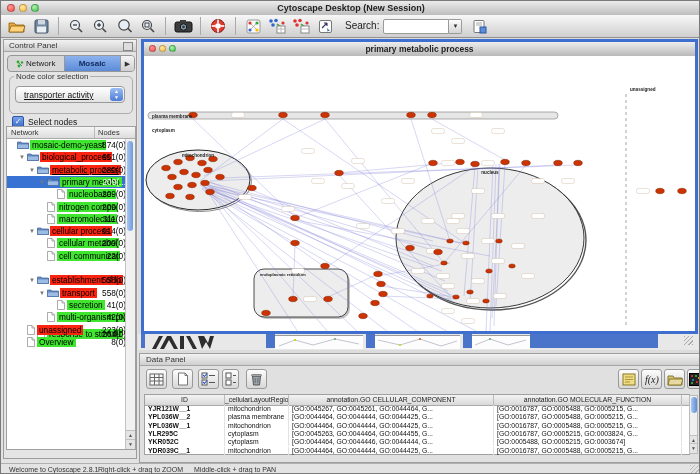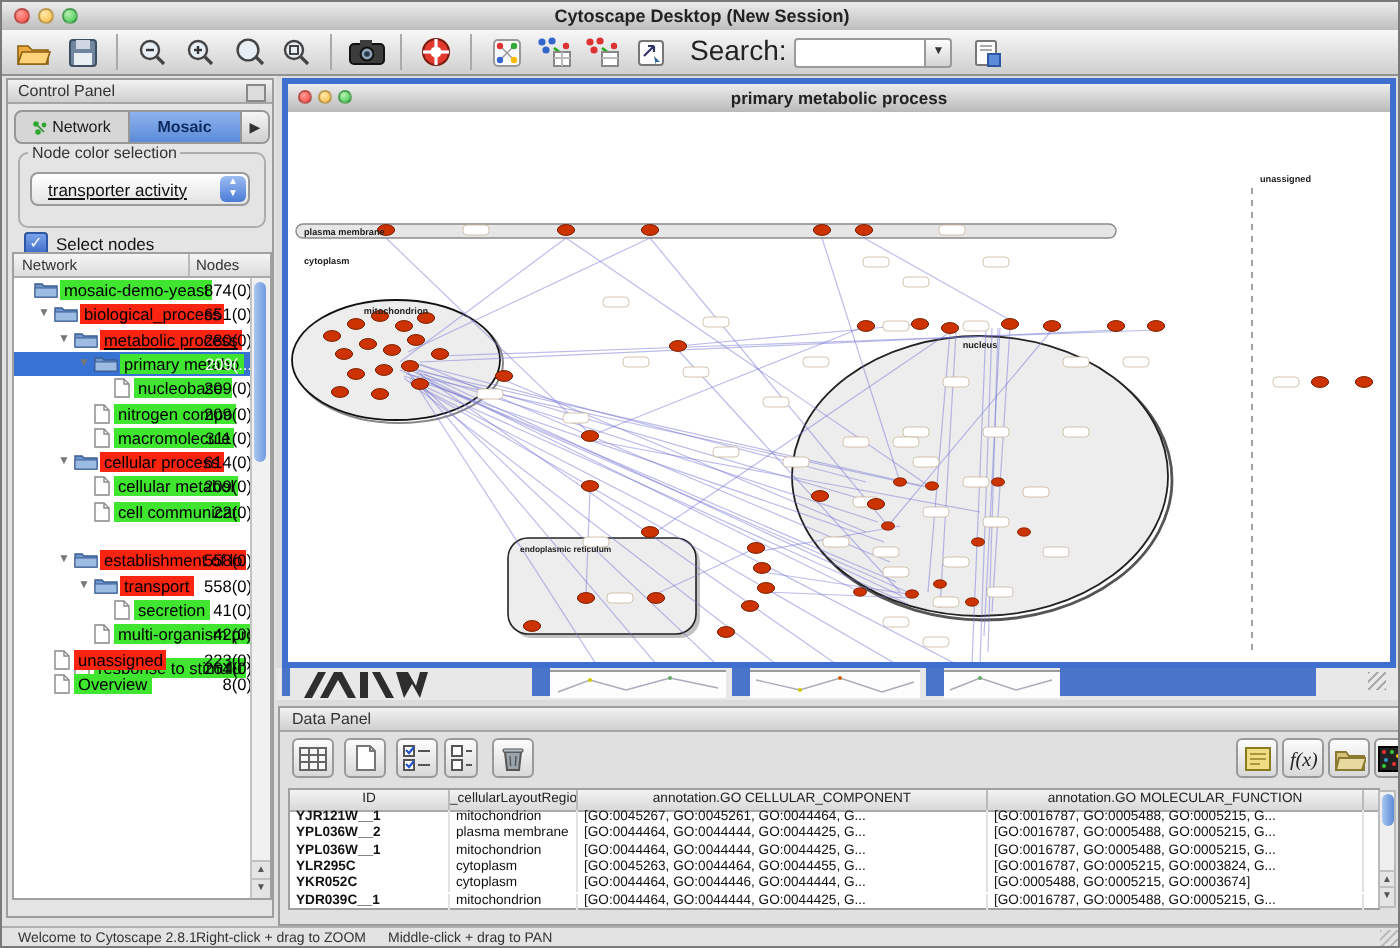--- a/index.html
+++ b/index.html
@@ -9,21 +9,21 @@
   .tl{position:absolute;top:3px;width:8px;height:8px;border-radius:50%;border:1px solid rgba(0,0,0,.25);box-sizing:border-box;}
   .tl.red{background:radial-gradient(circle at 35% 30%,#ff9d97,#fb4940);}
   .tl.yel{background:radial-gradient(circle at 35% 30%,#ffe9a8,#fdbc40);}
   .tl.grn{background:radial-gradient(circle at 35% 30%,#b8f0b0,#35c649);}
   #titlebar .tl.red{left:6px}#titlebar .tl.yel{left:18px}#titlebar .tl.grn{left:30px}
   #win-title{position:absolute;left:0;right:0;top:2px;text-align:center;font-size:9px;font-weight:bold;color:#222;}
   
   #toolbar{position:absolute;left:0;top:14px;width:700px;height:23px;background:linear-gradient(#f7f7f7,#cfcfcf);border-bottom:1px solid #919191;display:flex;align-items:center;padding:0 4px;box-sizing:border-box;}
   .tbtn{width:22px;height:20px;background:none;border:none;padding:1px;margin:0 1px;display:flex;align-items:center;justify-content:center;}
   .tsep{width:1px;height:18px;background:#aaa;margin:0 5px;}
-  #search-lab{font-size:14px;color:#222;margin:0 4px 2px 8px;}
+  #search-lab{font-size:10px;color:#222;margin:0 4px 2px 8px;}
   #search-field{width:58px;height:13px;font-size:9px;border:1px solid #9a9a9a;border-radius:2px 0 0 2px;background:#fff;padding:0 3px;}
   #search-arrow{width:13px;height:15px;border:1px solid #9a9a9a;border-left:none;border-radius:0 2px 2px 0;background:linear-gradient(#fdfdfd,#d4d4d4);font-size:6px;color:#333;padding:0;line-height:13px;}
   
   #cp{position:absolute;left:2px;top:38px;width:134px;height:420px;background:#e4e4e4;border:1px solid #9d9d9d;box-sizing:border-box;}
   #cp-head{position:absolute;left:0;top:0;width:100%;height:12px;background:linear-gradient(#f2f2f2,#cfcfcf);border-bottom:1px solid #a5a5a5;font-size:8px;color:#333;padding:1px 0 0 5px;box-sizing:border-box;}
   .float-ico{position:absolute;right:3px;top:2px;width:8px;height:7px;border:1px solid #888;background:#ddd;}
   #cp-tabs{position:absolute;left:3px;top:15px;width:126px;height:15px;display:flex;border:1px solid #979797;border-radius:4px;overflow:hidden;background:#d6d6d6;}
   .cp-tab{flex:1;font-size:8px;display:flex;align-items:center;justify-content:center;gap:2px;color:#1a1a1a;border-right:1px solid #979797;}
   .cp-tab.sel{background:linear-gradient(#8db3ee,#5c8bd8);font-weight:bold;color:#0d2a5e;}
   #cp-tab-arrow{width:13px;display:flex;align-items:center;justify-content:center;font-size:7px;color:#333;background:linear-gradient(#f5f5f5,#d0d0d0);}

